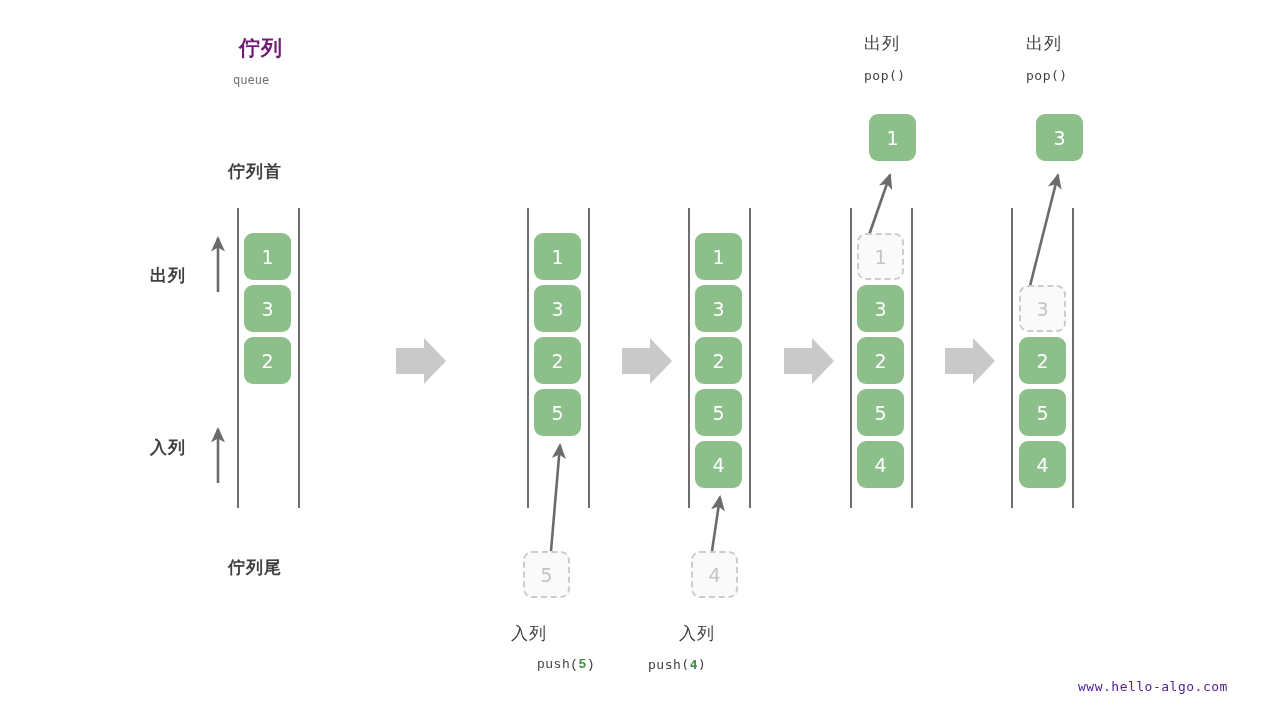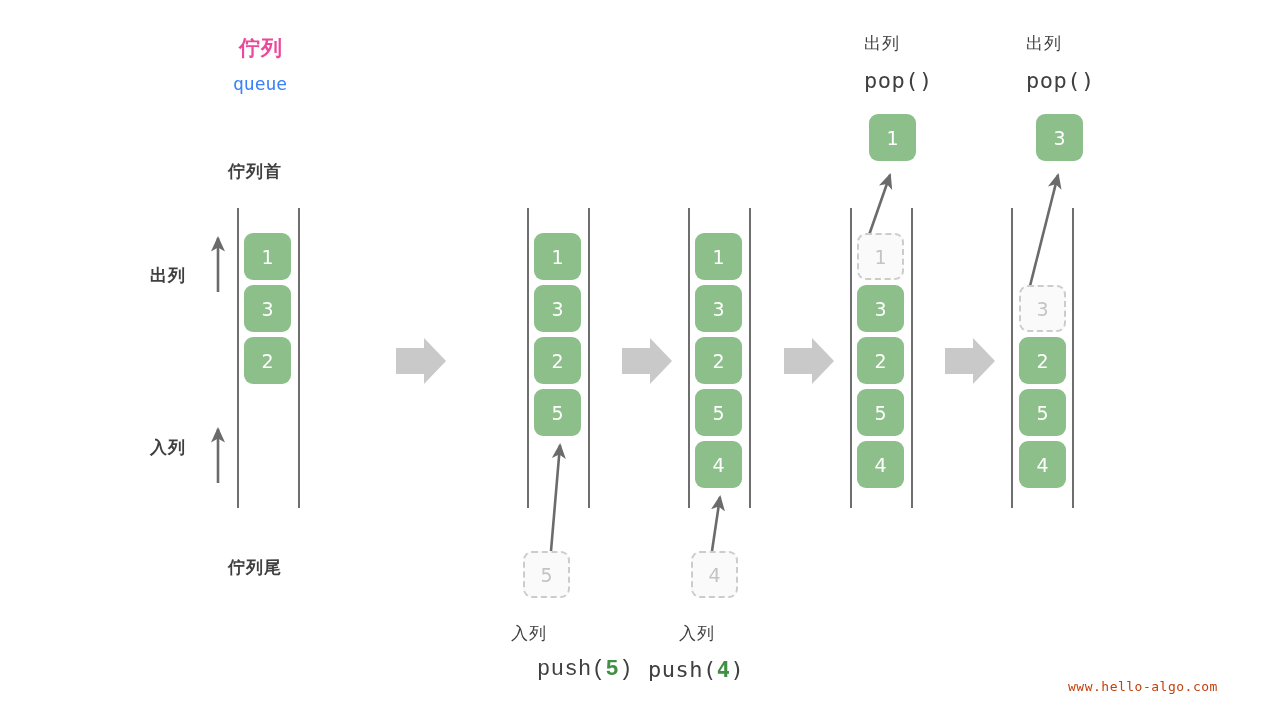--- a/index.html
+++ b/index.html
@@ -27,61 +27,62 @@
 
   
   .lbl {
     position: absolute;
     white-space: nowrap;
     color: #3f3f3f;
   }
   .title-cn {
     font-size: 21px;
     font-weight: bold;
-    color: #ec4899;
+    color: #701a75;
     letter-spacing: 1px;
   }
   .title-en {
     font-family: "DejaVu Sans Mono", "Liberation Mono", monospace;
-    font-size: 18px;
-    color: #3b82f6;
+    font-size: 12px;
+    color: #737373;
   }
   .head-label {
     font-size: 17px;
     font-weight: bold;
     color: #3f3f3f;
     letter-spacing: 1px;
   }
   .side-label {
     font-size: 17px;
     font-weight: bold;
     color: #3f3f3f;
     letter-spacing: 1px;
   }
   .op-cn {
     font-size: 17px;
     color: #3f3f3f;
     letter-spacing: 1px;
   }
   .op-code {
     font-family: "DejaVu Sans Mono", "Liberation Mono", monospace;
-    font-size: 22px;
+    font-size: 13px;
     color: #3f3f3f;
     letter-spacing: 0.5px;
   }
   .op-code .arg {
     color: #3f8f45;
     font-weight: bold;
   }
   .watermark {
     position: absolute;
     font-family: "DejaVu Sans Mono", "Liberation Mono", monospace;
     font-size: 13px;
-    color: #c2410c;
+    color: #4c1d95;
     letter-spacing: 0.5px;
+    margin-left: 10px;
   }
 
   
   .cell {
     position: absolute;
     width: 47px;
     height: 47px;
     border-radius: 9px;
     box-sizing: border-box;
     display: flex;

